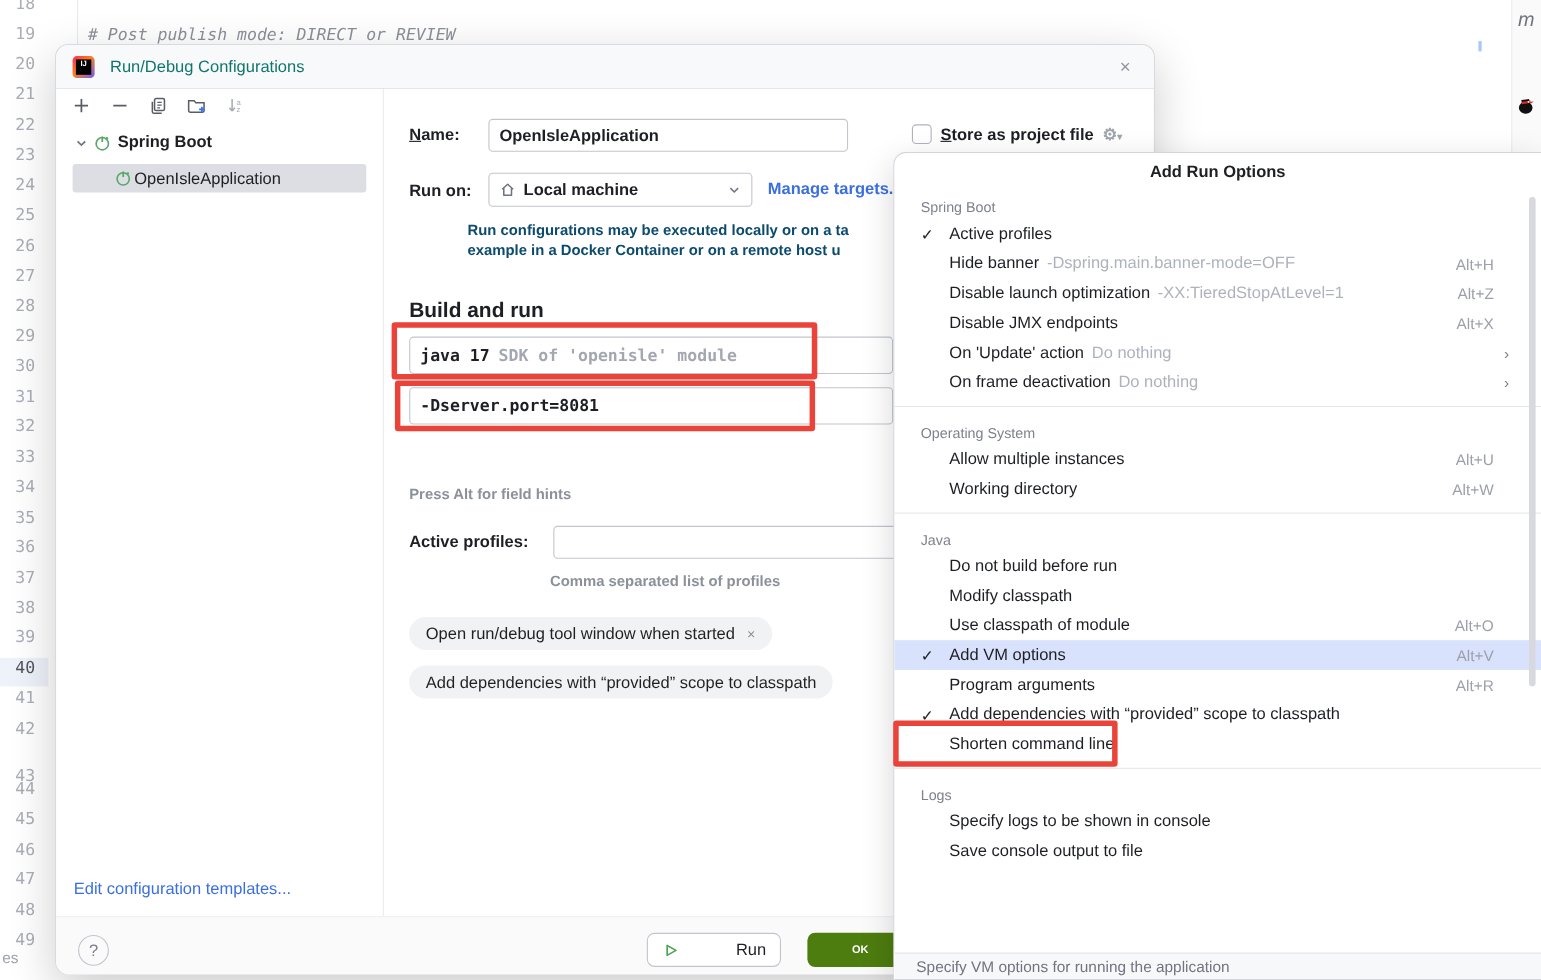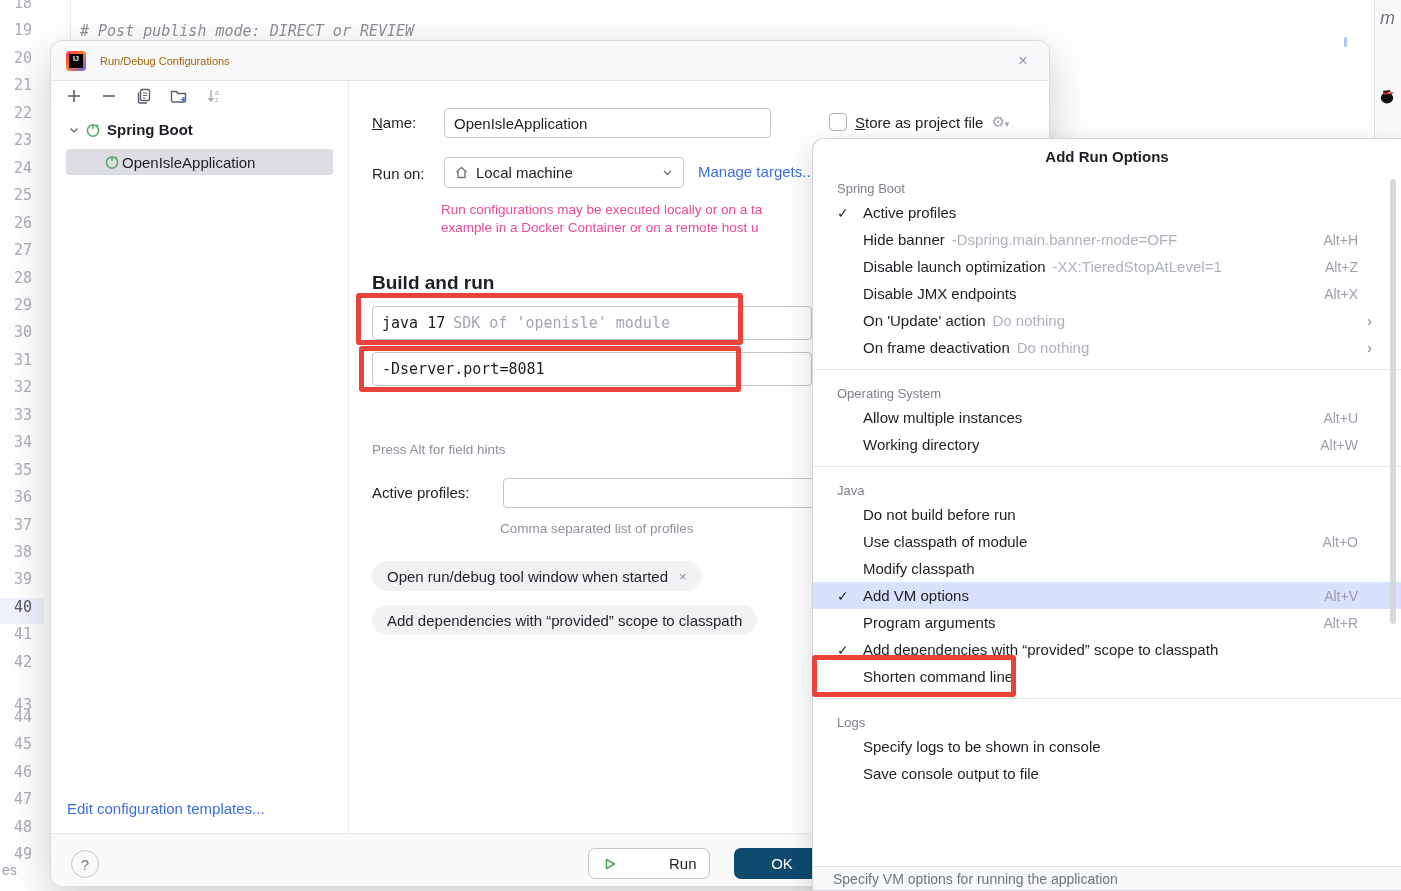--- a/index.html
+++ b/index.html
@@ -1,18 +1,18 @@
 <!DOCTYPE html>
 <html><head>
 <meta charset="utf-8">
 <style>
   * { margin:0; padding:0; box-sizing:border-box; }
   html,body { width:1401px; height:891px; overflow:hidden; background:#fff;
               font-family:"Liberation Sans", sans-serif; color:#1d1f24; }
-  .abs { position:absolute; }
+  .abs { position:absolute;font-weight:bold; }
 
   
   #editor { position:absolute; inset:0; background:#fff; z-index:0; }
   .line-num { position:absolute; left:0; width:32px; text-align:right;
               font-family:"DejaVu Sans Mono", monospace; font-size:15px; line-height:27px;
               color:#abaeb8; }
   .line-num.current { color:#535660; }
   #current-line-band { position:absolute; left:0; top:598px; width:44px; height:26px; background:#eef2fa; }
   #gutter-sep { position:absolute; left:70px; top:0; width:1px; height:40px; background:#e8e9ec; }
   #editor-comment { position:absolute; left:80px; top:22px; font-family:"DejaVu Sans Mono", monospace;
@@ -27,21 +27,21 @@
   
   #dialog { position:absolute; left:50px; top:40px; width:1000px; height:846px; background:#fff;
             border:1px solid #d8dade; border-radius:12px; box-shadow:0 14px 44px rgba(0,0,0,.2); z-index:10; }
   #titlebar { position:absolute; left:0; top:0; width:100%; height:40px; background:#f8f9fa;
               border-bottom:1px solid #e5e6ea; border-radius:12px 12px 0 0; display:flex; align-items:center; padding-left:15px; }
   #app-icon { width:20px; height:20px; border-radius:4px; margin-right:14px;
               background:linear-gradient(135deg,#fe2857 0%,#fc801d 45%,#6b57ff 100%); position:relative; }
   #app-icon::after { content:""; position:absolute; left:3px; top:3px; right:3px; bottom:3px; background:#000; }
   #app-icon::before { content:"IJ"; position:absolute; z-index:1; left:0; right:0; top:4px; text-align:center;
               color:#fff; font-size:7px; font-weight:bold; }
-  #dlg-title { font-size:11px; color:#a16207; }
+  #dlg-title { font-size:15px; color:#0f766e; }
   #dlg-close { position:absolute; right:14px; top:8px; width:24px; height:24px; color:#9196a1;
                font-size:17px; text-align:center; line-height:24px; cursor:default; }
 
   #splitter-v { position:absolute; left:297px; top:40px; width:1px; height:752px; background:#ebecf0; }
   #footer-div { position:absolute; left:0; top:792px; width:100%; height:1px; background:#ebecf0; }
   #dlg-footer { position:absolute; left:0; top:793px; width:100%; height:52px; background:#fafafb; border-radius:0 0 12px 12px; }
 
   
   #tree-toolbar { position:absolute; left:14px; top:46px; display:flex; gap:17px; align-items:center; }
   .tb-ic { width:18px; height:18px; display:flex; align-items:center; justify-content:center; }
@@ -58,21 +58,21 @@
   #name-label { left:321px; top:73px; }
   #name-field { left:393px; top:67px; width:327px; height:30px; }
   #store-row { left:778px; top:72px; display:flex; align-items:center; gap:8px; }
   #store-box { width:18px; height:18px; border:1px solid #b0b3bc; border-radius:4px; background:#fff; }
   #gear-wrap { color:#a1a5ae; font-size:15px; }
   #runon-label { left:321px; top:124px; }
   #runon-select { left:393px; top:116px; width:240px; height:31px; border:1px solid #c2c5cc; border-radius:4px;
                   display:flex; align-items:center; padding:0 9px; gap:7px; font-size:15px; }
   #runon-chevron { margin-left:auto; }
   #manage-targets { left:647px; top:122px; font-size:15px; color:#3b6fe0; white-space:nowrap; }
-  .help-line { left:390px; font-size:13.5px; color:#ec4899; white-space:nowrap; }
+  .help-line { left:374px; font-size:13.5px; color:#0c4a6e; white-space:nowrap; }
   #help1 { top:161px; } #help2 { top:179px; }
   #build-run-h { left:321px; top:231px; font-size:19px; font-weight:bold; }
   .mono-field { left:321px; width:440px; height:34px; font-family:"DejaVu Sans Mono", monospace; font-size:15px; }
   #jre-field { top:265px; } #vm-field { top:311px; } #main-field { top:355px; }
   .mono-hint { color:#a3a7b1; margin-left:8px; }
   #alt-hint { left:321px; top:401px; font-size:13.5px; color:#8b909a; }
   #profiles-label { left:321px; top:443px; }
   #profiles-field { left:452px; top:437px; width:360px; height:30px; }
   #profiles-hint { left:449px; top:480px; font-size:13.5px; color:#8b909a; }
   .chip { position:absolute; height:30px; background:#f1f2f4; border-radius:16px; display:inline-flex;
@@ -82,22 +82,22 @@
   #chip2 { left:321px; top:564px; }
 
   #help-btn { position:absolute; left:20px; top:809px; width:28px; height:28px; border:1px solid #c2c5cc;
               border-radius:50%; color:#7a7e87; font-size:15px; display:flex; align-items:center; justify-content:center; }
   #run-btn { position:absolute; left:537px; top:807px; width:122px; height:31px; border:1px solid #c2c5cc;
              border-radius:7px; background:#fff; display:flex; align-items:center;gap:44px; }
   #run-btn-label { font-size:15px; margin-left:8px; }
   #run-split { width:1px; height:19px; background:#d6d8dd; margin-left:12px; }
   #run-chev { margin:0 8px; }
   #run-play { margin-left:14px; display:flex; }
-  #ok-btn { position:absolute; left:683px; top:807px; width:96px; height:31px; background:#0c4a6e; border-radius:7px;
-            color:#fff; font-size:15px; font-weight:normal; display:flex; align-items:center; justify-content:center; }
+  #ok-btn { position:absolute; left:683px; top:807px; width:96px; height:31px; background:#4d7c0f; border-radius:7px;
+            color:#fff; font-size:10px; font-weight:bold; display:flex; align-items:center; justify-content:center; }
 
   
   #menu { position:absolute; left:812px; top:138px; width:589px; height:753px; background:#fff;
           border:1px solid #d3d5db; border-right:none; border-radius:12px 0 0 0;
           box-shadow:0 10px 30px rgba(0,0,0,.16); z-index:40; overflow:hidden; }
   #menu-title { height:34px; padding-top:9px; text-align:center; font-size:15px; font-weight:bold; color:#1d1f24; }
   .menu-section { height:26px; padding:8px 0 0 24px; font-size:13px; font-weight:500; color:#7e828c; }
   .menu-divider { height:1px; background:#e6e7eb; margin:8px 0; }
   .menu-row { height:27px; display:flex; align-items:center; padding:0 43px 0 24px; font-size:15px; color:#1d1f24; }
   .menu-row.hl { background:#d9e2fc; }
@@ -355,26 +355,26 @@
         <span class="menu-short">Alt+W</span>
       </div>
       <div class="menu-divider"></div>
       <div class="menu-section">Java</div>
       <div class="menu-row">
         <span class="menu-check"></span>
         <span>Do not build before run</span>
       </div>
       <div class="menu-row">
         <span class="menu-check"></span>
+        <span>Modify classpath</span>
+      </div>
+      <div class="menu-row">
+        <span class="menu-check"></span>
         <span>Use classpath of module</span>
         <span class="menu-short">Alt+O</span>
-      </div>
-      <div class="menu-row">
-        <span class="menu-check"></span>
-        <span>Modify classpath</span>
       </div>
       <div class="menu-row hl">
         <span class="menu-check">✓</span>
         <span>Add VM options</span>
         <span class="menu-short">Alt+V</span>
       </div>
       <div class="menu-row">
         <span class="menu-check"></span>
         <span>Program arguments</span>
         <span class="menu-short">Alt+R</span>

